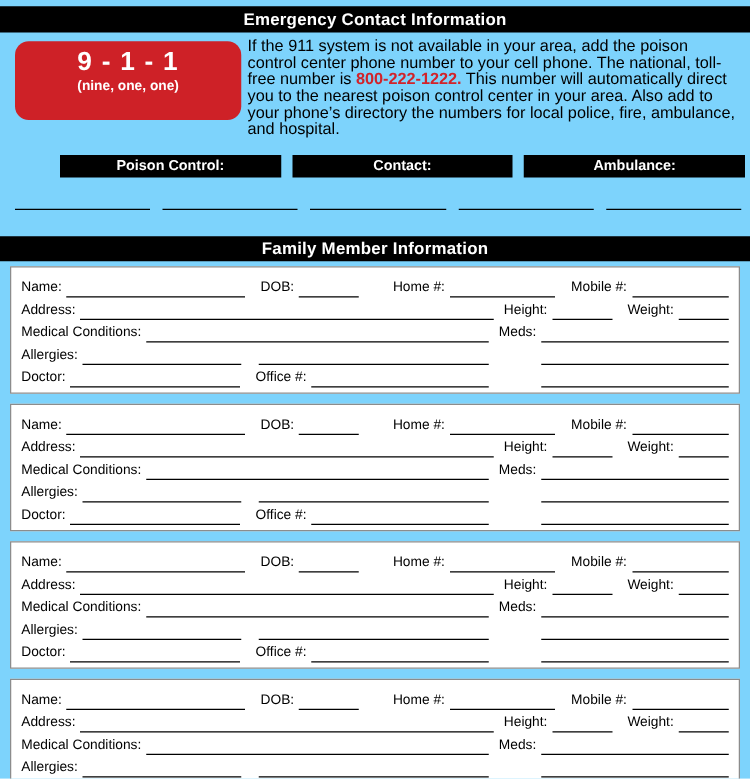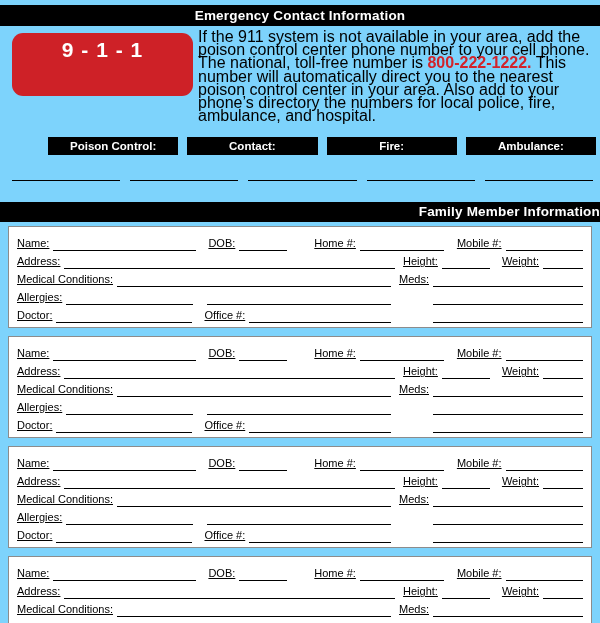--- a/index.html
+++ b/index.html
@@ -11,56 +11,55 @@
   }
   .page { width:600px; height:623px; overflow:hidden; position:relative; background:#7dd3fc; }
 
   
   .bar {
     width:600px; background:#000; color:#fff;
     font-weight:bold; font-size:13.5px; text-align:center;
     height:21px; line-height:21px; letter-spacing:.2px;
   }
   .bar.top { margin-top:5px; }
-  .bar.family { margin-top:21px; height:20px; line-height:20px;text-align:right; }
+  .bar.family { margin-top:21px; height:20px; line-height:20px; }
 
   
   .intro-row { display:flex; margin-top:5px; padding-right:8px; }
   .red-box {
     width:181px; height:63px; margin-left:12px; margin-top:2px;
     background:#ce2127; color:#fff; text-align:center;
     padding-top:5px; flex:0 0 auto;
   }
   .red-box .num { font-size:21px; font-weight:bold; line-height:24px; letter-spacing:1px; }
   .red-box .words { font-size:11px; font-weight:bold; line-height:14px; }
   .red-box .caption { font-size:12px; font-weight:bold; line-height:15px; }
   .intro-text {
     flex:1 1 auto; margin-left:5px; margin-top:-1px;
-    font-size:16px; line-height:13.2px;
+    font-size:13px; line-height:13.2px;
   }
   .intro-text .phone { color:#d2232a; font-weight:bold; }
 
   
   .contact-labels {
     display:flex; gap:9px; padding:0 4px 0 8px; margin-top:15px;margin-left:40px;
   }
   .contact-box {
     flex:1 1 0; background:#000; color:#fff; text-align:center;
     font-size:11.5px; font-weight:bold; height:18px; line-height:18px;
   }
   .contact-lines { display:flex; gap:10px; padding:0 7px 0 12px; margin-top:12px; }
   .contact-line { flex:1 1 0; height:14px; border-bottom:1.6px solid #000; }
 
   
   .members { padding:0 8px; }
   .member {
     margin-top:4px; margin-bottom:8px;
     border:1px solid #8c8c8c; background:#fff;
     padding:6px 8px 4px 8px;
-    text-decoration:underline;
   }
   .row { display:flex; align-items:flex-end; height:18px; font-size:11px; }
   .lbl { white-space:nowrap; margin-right:4px; line-height:15px; flex:0 0 auto; }
   .ln { height:13px; border-bottom:1.6px solid #000; flex:0 0 auto; }
   .ln-grow { flex:1 1 auto; }
   .w143 { width:143px; } .w136 { width:136px; } .w127 { width:127px; }
   .w48 { width:48px; }  .w84 { width:84px; }  .w40 { width:40px; }
   .w150 { width:150px; flex:0 0 150px; }
   .ml12 { margin-left:12px; } .ml13 { margin-left:13px; } .ml14 { margin-left:14px; }
   .ml16 { margin-left:27px; } .ml8 { margin-left:8px; }  .ml42 { margin-left:42px; }
@@ -70,28 +69,28 @@
 
 <div class="page">
 
   <div class="bar top">
     <span>Emergency Contact Information</span>
   </div>
 
   <div class="intro-row">
     <div class="red-box" style="background-color: rgb(206, 33, 39); border-radius: 11px;">
       <div class="num">9 - 1 - 1</div>
+      <div class="words">(nine, one, one)</div>
     </div>
     <p class="intro-text"><span>If the 911 system is not available in your area, add the poison control center phone number to your cell phone. The national, toll-free number is </span><span class="phone" style="color: rgb(210, 35, 42);">800-222-1222.</span><span> This number will automatically direct you to the nearest poison control center in your area. Also add to your phone’s directory the numbers for local police, fire, ambulance, and hospital.</span></p>
   </div>
 
   <div class="contact-labels" id="contact-labels">
       <div class="contact-box">Poison Control:</div>
       <div class="contact-box">Contact:</div>
-      <div class="contact-box">Fire:</div>
       <div class="contact-box">Ambulance:</div>
     </div>
   <div class="contact-lines" id="contact-lines">
       <div class="contact-line"></div>
       <div class="contact-line"></div>
       <div class="contact-line"></div>
       <div class="contact-line"></div>
       <div class="contact-line"></div>
     </div>
 

